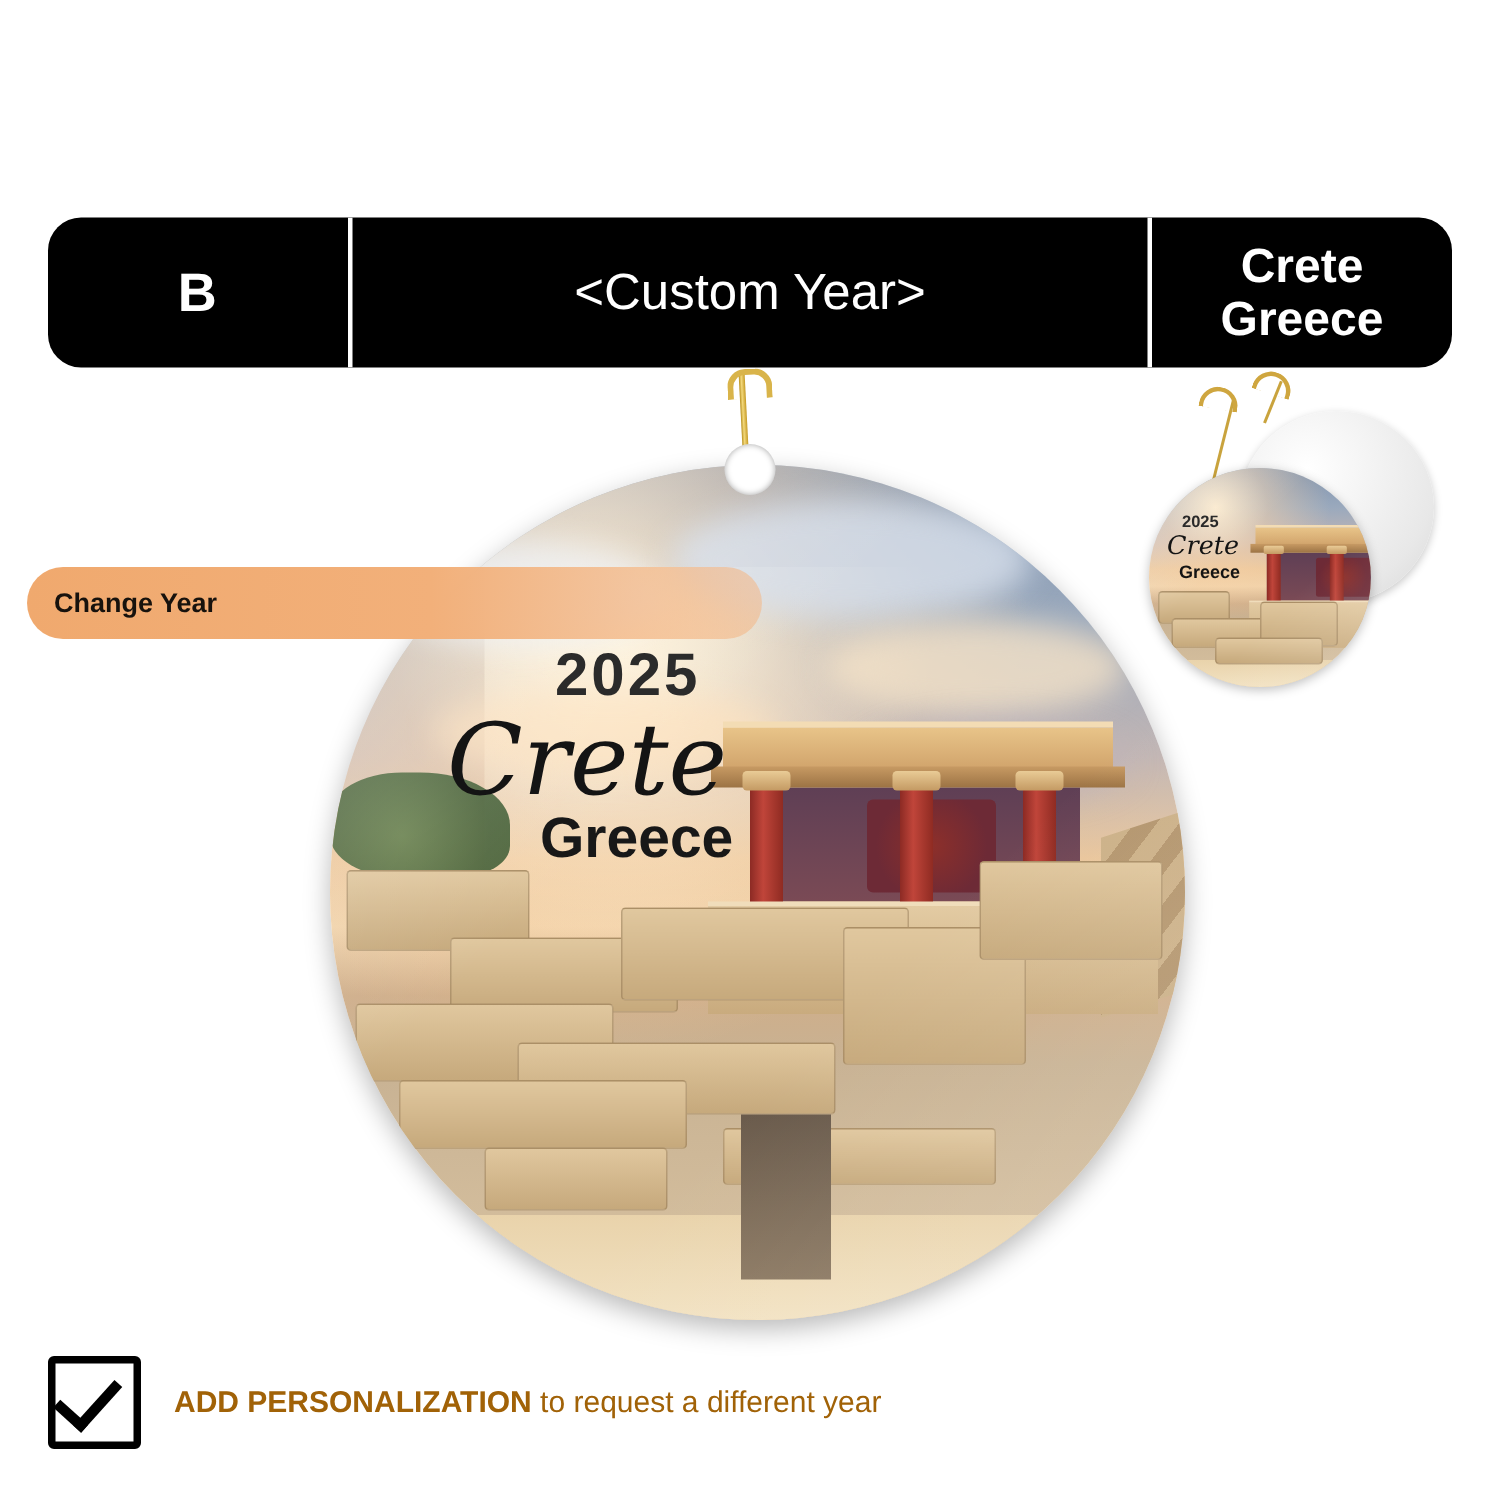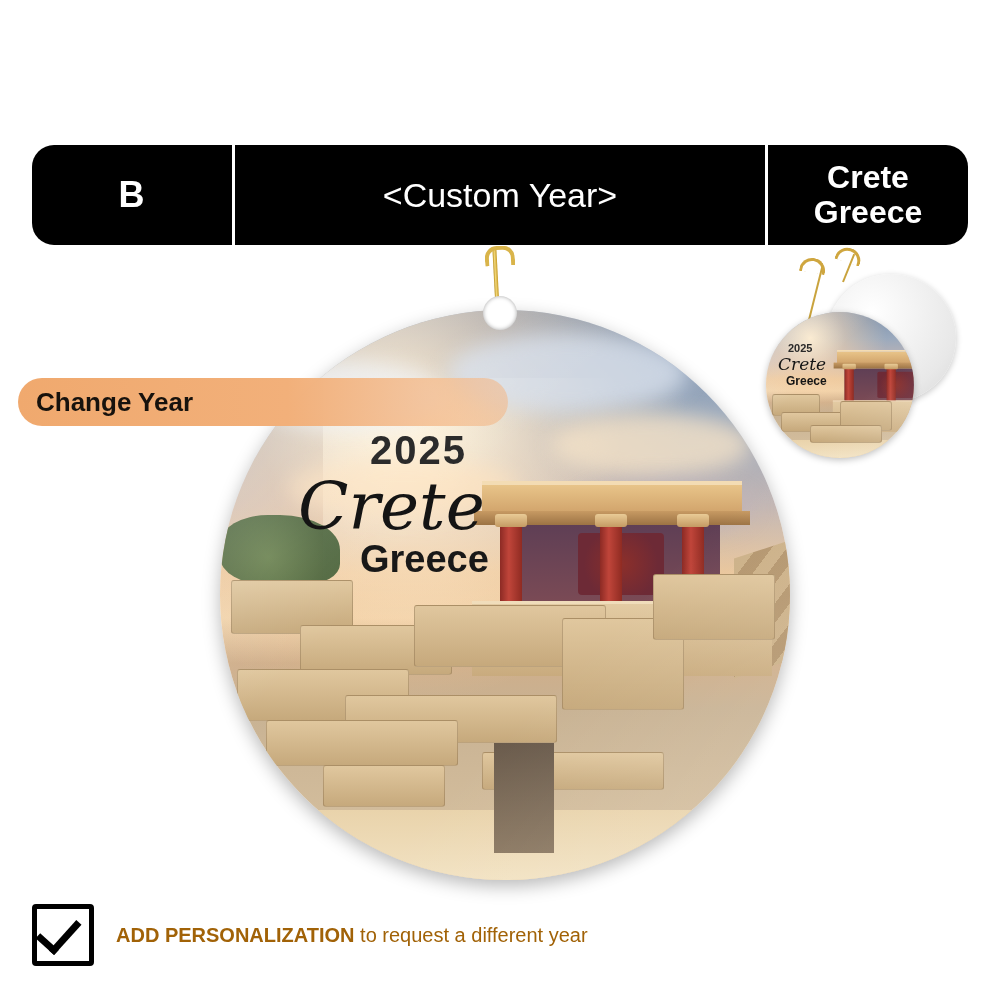--- a/index.html
+++ b/index.html
@@ -133,21 +133,21 @@
     position:absolute;left:140px;top:228px;font-size:38px;font-weight:bold;color:#181818;z-index:5;
   }
 
   
   .pill{
     position:absolute;left:18px;top:378px;width:490px;height:48px;
     background:linear-gradient(90deg,#f0a96e 0%,#f2b07a 55%,rgba(244,183,134,.55) 100%);
     border-radius:24px;display:flex;align-items:center;
     z-index:8;
   }
-  .pill span{margin-left:18px;font-size:26px;font-weight:bold;color:#17120d;}
+  .pill span{margin-left:18px;font-size:18px;font-weight:bold;color:#17120d;}
 
   
   .thumbs{position:absolute;left:748px;top:252px;width:210px;height:220px;}
   .blank-orn{
     position:absolute;left:78px;top:22px;width:130px;height:128px;border-radius:50%;
     background:radial-gradient(circle at 35% 30%,#ffffff,#e8e8e8 70%,#d6d6d6 100%);
     box-shadow:0 2px 6px rgba(0,0,0,.22);
   }
   .img-orn{
     position:absolute;left:18px;top:60px;width:148px;height:146px;border-radius:50%;

